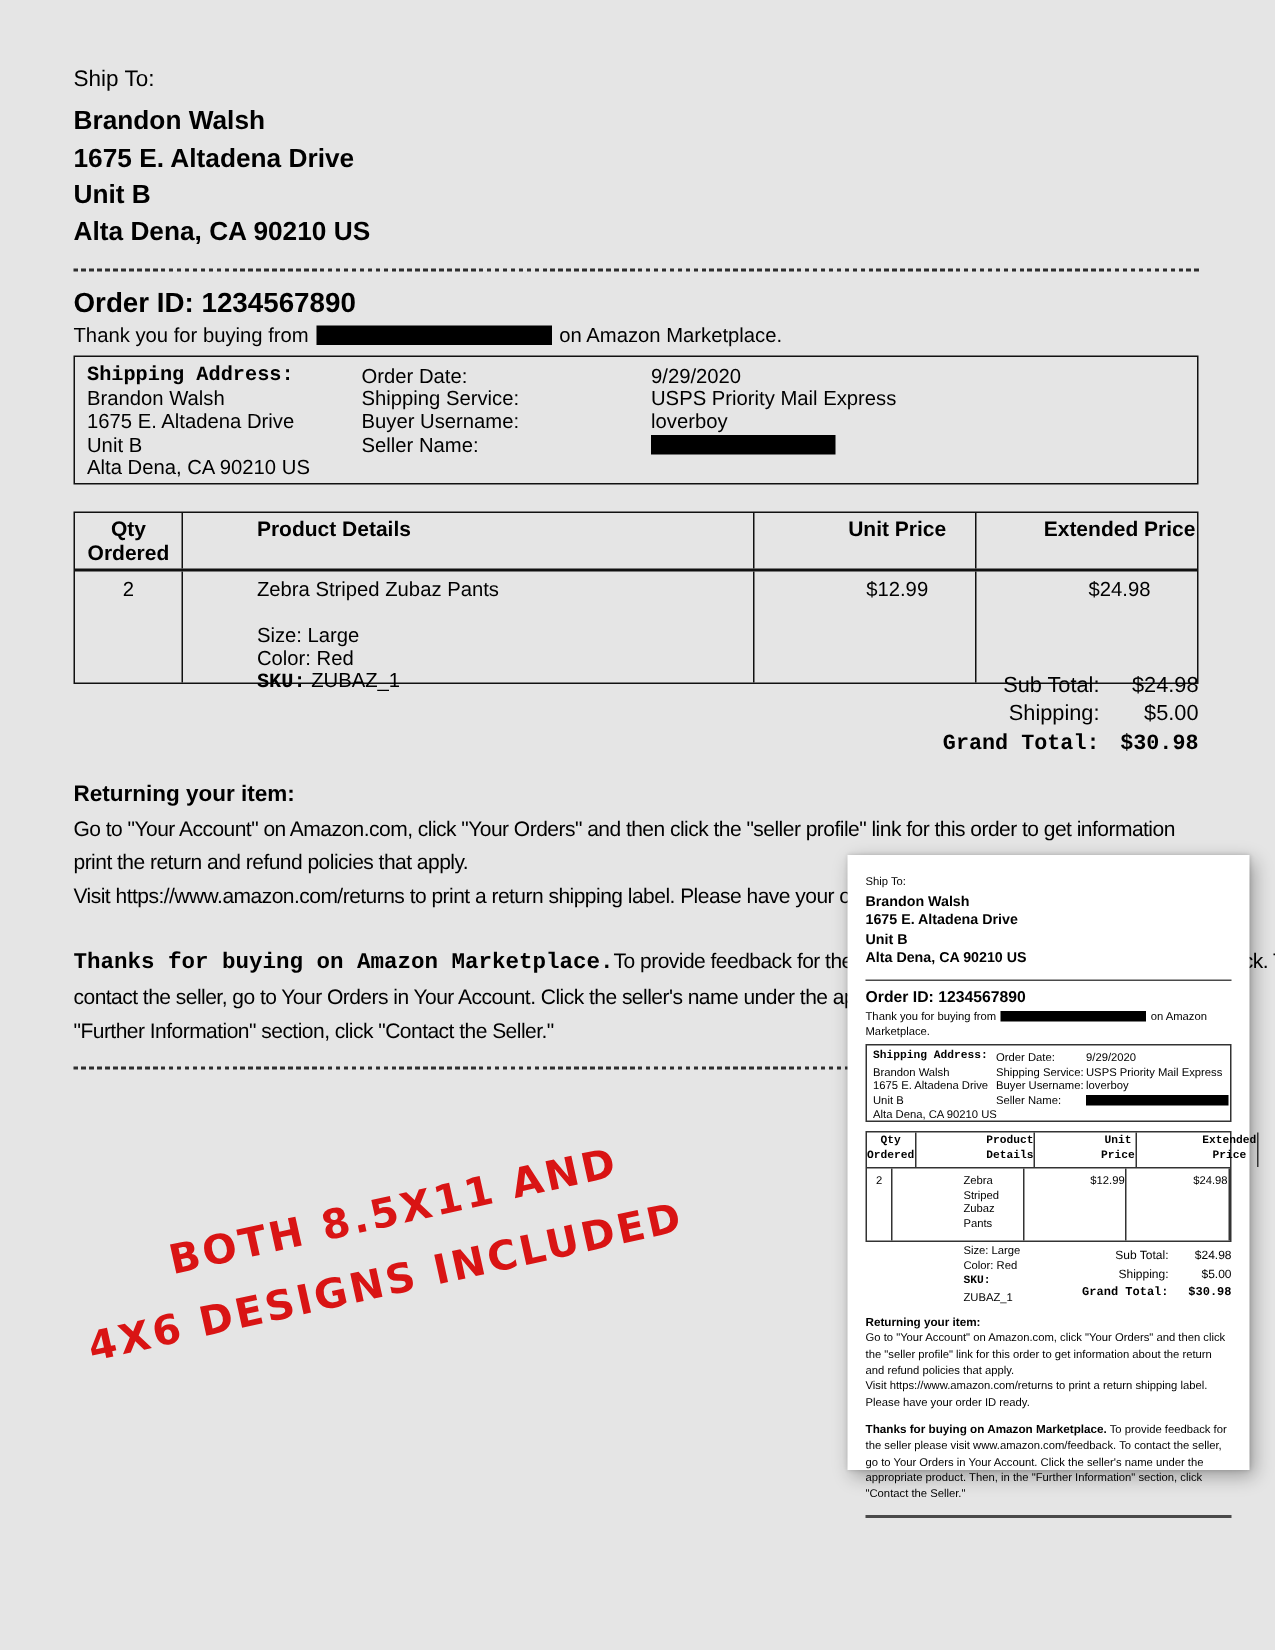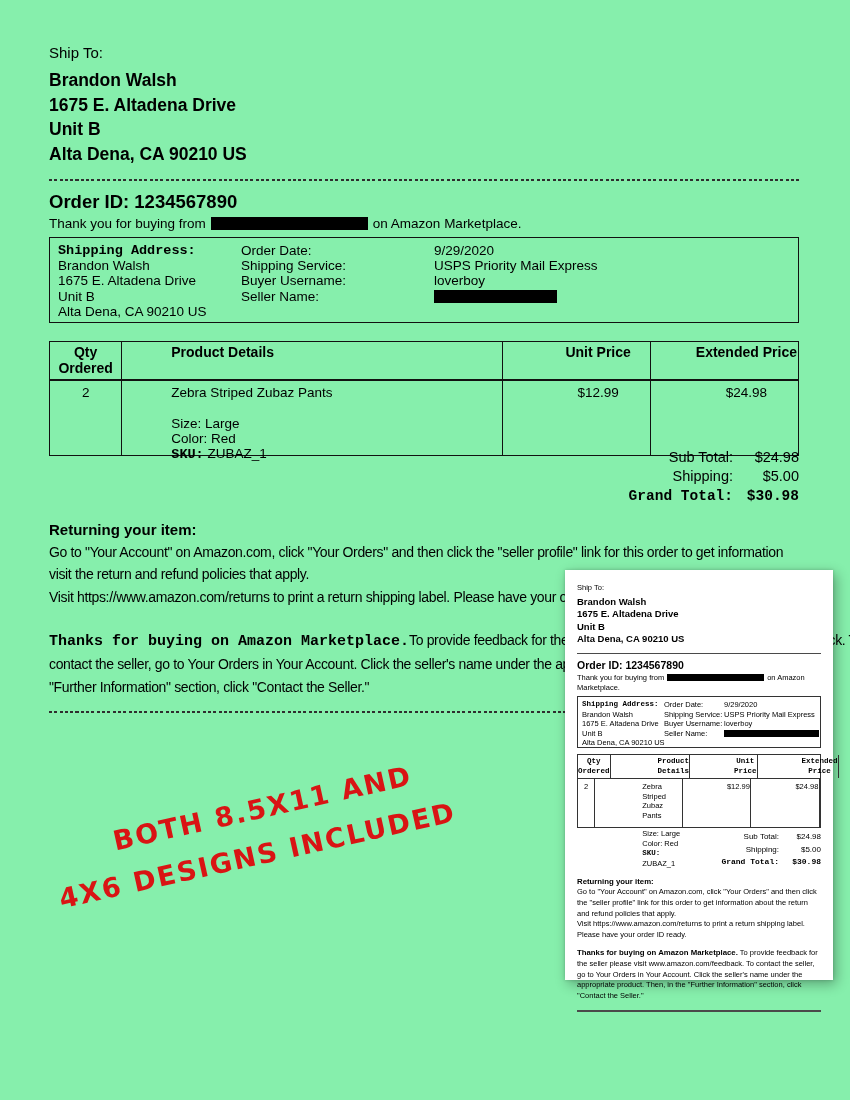--- a/index.html
+++ b/index.html
@@ -1,19 +1,19 @@
 <!DOCTYPE html>
 <html><head>
 <meta charset="utf-8">
 <style>
   * { margin:0; padding:0; box-sizing:border-box; }
   html,body { width:850px; height:1100px; background:#fff; overflow:hidden;
               font-family:"Liberation Sans", sans-serif; color:#000; }
   .abs { position:absolute; }
-  #page { position:relative; width:850px; height:1100px; background:#86efac; }
+  #page { position:relative; width:850px; height:1100px; background:#e5e5e5; }
 
   
   .ship-to { left:49px; top:44px; font-size:15px; }
   .recipient { left:49px; top:68px; font-size:17.5px; font-weight:bold; line-height:24.5px; }
   .dashed { left:49px; width:752px; height:1.8px;
             background-image:repeating-linear-gradient(to right,#2e2e2e 0 3px,transparent 3px 5.3px); }
   .dashed-top { top:179px; }
   .dashed-bottom { top:711px; }
   .order-id { left:49px; top:191px; font-size:18.5px; font-weight:bold; }
   .thankyou { left:49px; top:216px; font-size:13.5px; }
@@ -167,21 +167,21 @@
     </div>
     <div class="trw bold">
       <span class="tl">Grand Total:</span>
       <span class="tv">$30.98</span>
     </div>
   </div>
 
   <div class="abs para returning">
     <div class="p-head">Returning your item:</div>
     <div class="pline">Go to "Your Account" on Amazon.com, click "Your Orders" and then click the "seller profile" link for this order to get information</div>
-    <div class="pline">visit the return and refund policies that apply.</div>
+    <div class="pline">print the return and refund policies that apply.</div>
     <div class="pline">Visit https://www.amazon.com/returns to print a return shipping label. Please have your order ID ready.</div>
   </div>
 
   <div class="abs para thanks">
     <div class="pline"><span class="bold" style="font-size:15px;letter-spacing:0;">Thanks for buying on Amazon Marketplace.</span><span>To provide feedback for the seller please visit www.amazon.com/feedback. To</span></div>
     <div class="pline">contact the seller, go to Your Orders in Your Account. Click the seller's name under the appropriate product. Then, in the</div>
     <div class="pline">"Further Information" section, click "Contact the Seller."</div>
   </div>
 
   <div class="abs dashed dashed-bottom"></div>

